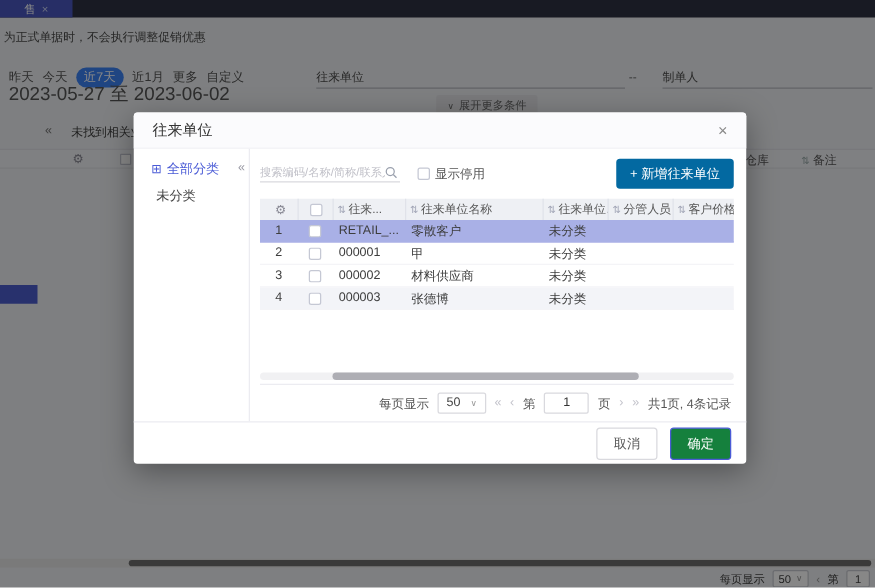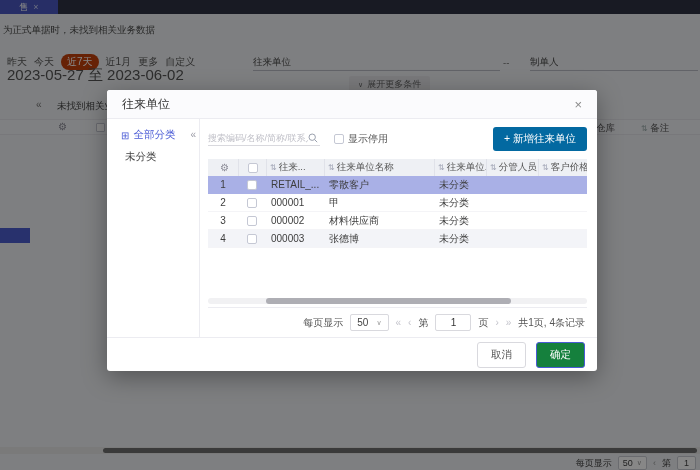--- a/index.html
+++ b/index.html
@@ -7,21 +7,21 @@
   .stage { position:relative; width:700px; height:470px; background:#eef0f3; overflow:hidden; }
 
   
   .topbar { position:absolute; left:0; top:0; width:700px; height:14px; background:#2e3143; }
   .tab { position:absolute; left:0; top:0; width:58px; height:14px; background:#4a58c0; color:#fff;
          font-size:9px; display:flex; align-items:center; justify-content:center; gap:5px; }
   .tab .tabx { font-size:9px; color:#cdd3f5; }
   .notice { position:absolute; left:3px; top:24px; font-size:9.5px; color:#4a4a4a; }
   .quickrow { position:absolute; left:7px; top:54px; display:flex; gap:7px; align-items:center; font-size:10px; color:#555; }
   .quickrow .qf { cursor:pointer; }
-  .quickrow .pill { background:#c2410c; color:#fff; border-radius:8px; padding:1px 6px;text-align:right; }
+  .quickrow .pill { background:#3b82f6; color:#fff; border-radius:8px; padding:1px 6px;text-align:right; }
   .daterange { position:absolute; left:7px; top:66px; font-size:15px; color:#555; }
   .fld-label { position:absolute; font-size:9.5px; color:#4a4a4a; }
   .fld-line { position:absolute; height:1px; background:#b9bcc4; }
   .dash { position:absolute; font-size:9.5px; color:#666; }
   .expand-btn { position:absolute; left:349px; top:76px; background:#e4e5e9; color:#666; font-size:9px;
                 padding:2px 9px; border-radius:2px; display:flex; gap:4px; align-items:center; }
   .empty-hint { position:absolute; left:57px; top:100px; font-size:9.5px; color:#3d3d3d; }
   .bg-collapse { position:absolute; left:36px; top:99px; font-size:10px; color:#777; }
   .bg-thead { position:absolute; left:0; top:119px; width:700px; height:16px; background:#f0f1f5; border-top:1px solid #e2e3e8; border-bottom:1px solid #e2e3e8; }
   .bg-gear { position:absolute; left:58px; top:121px; font-size:10px; color:#8a8a95; }
@@ -93,21 +93,21 @@
 
 <div class="stage">
 
   <div class="topbar">
     <div class="tab">
       <span>售</span>
       <span class="tabx">×</span>
     </div>
   </div>
 
-  <div class="notice">为正式单据时，未找到相关业务数据</div>
+  <div class="notice">为正式单据时，不会执行调整促销优惠</div>
 
   <div class="quickrow">
     <span class="qf">昨天</span>
     <span class="qf">今天</span>
     <span class="qf pill">近7天</span>
     <span class="qf">近1月</span>
     <span class="qf">更多</span>
     <span class="qf">自定义</span>
   </div>
   <div class="daterange">2023-05-27 至 2023-06-02</div>

